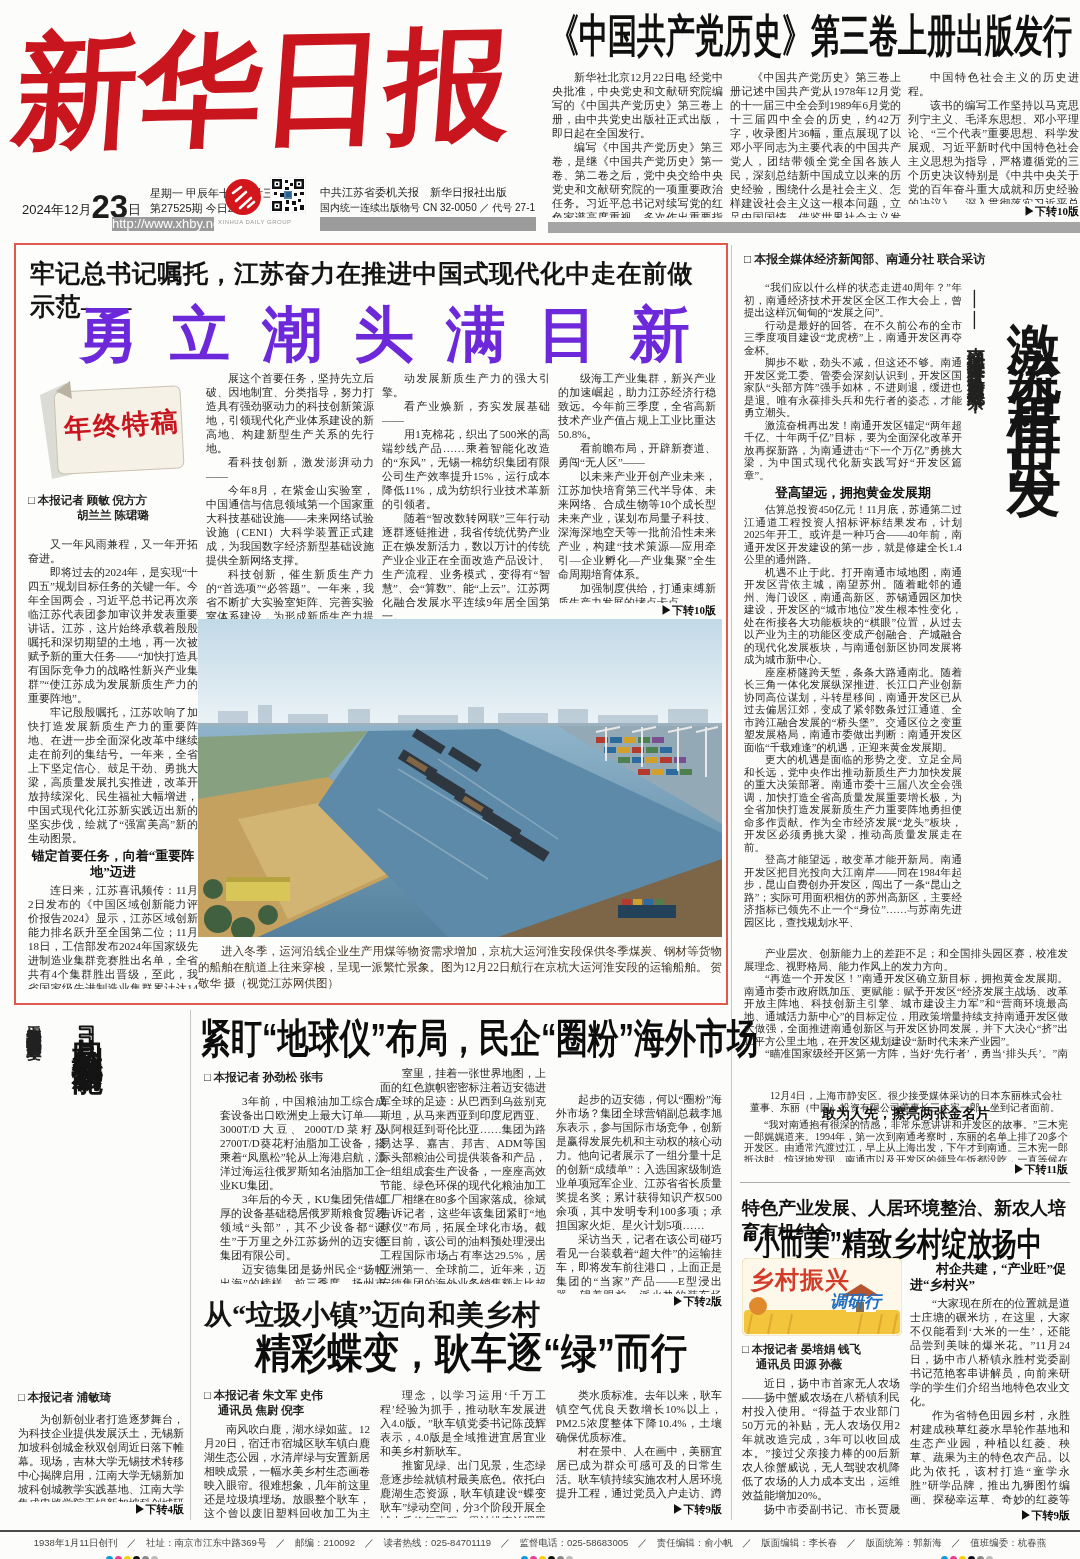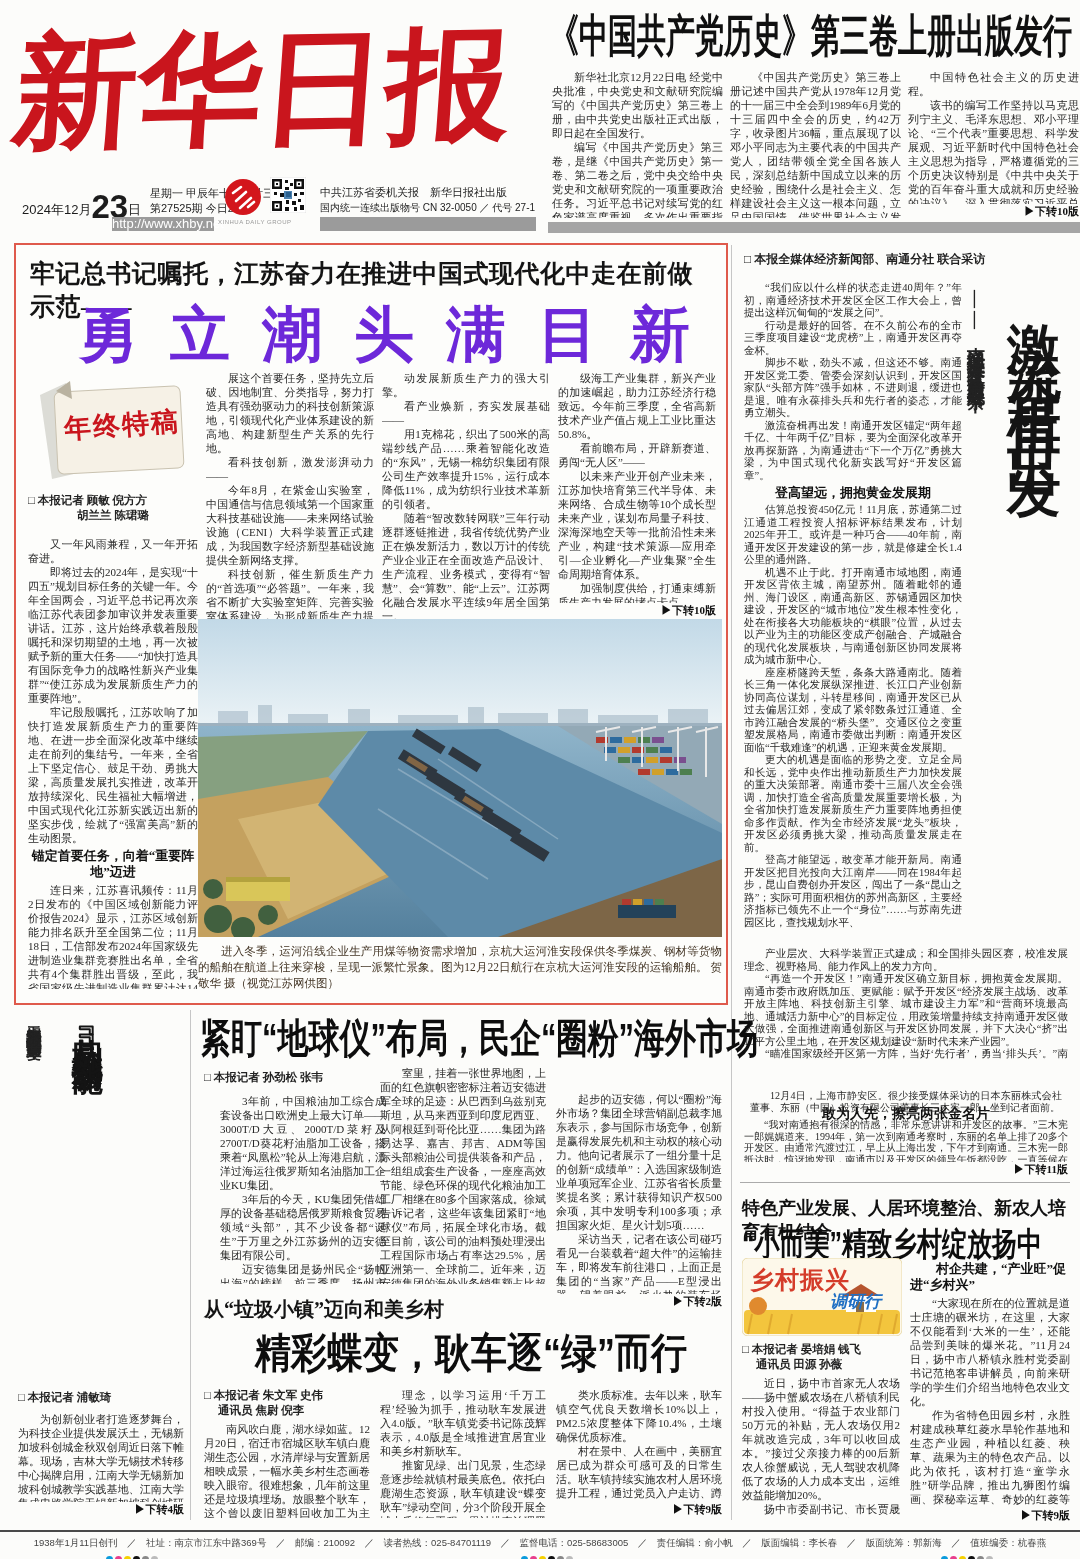--- a/index.html
+++ b/index.html
@@ -290,21 +290,21 @@
         <p class="para">座座桥隧跨天堑，条条大路通南北。随着长三角一体化发展纵深推进、长江口产业创新协同高位谋划，斗转星移间，南通开发区已从过去偏居江郊，变成了紧邻数条过江通道、全市跨江融合发展的“桥头堡”。交通区位之变重塑发展格局，南通市委做出判断：南通开发区面临“千载难逢”的机遇，正迎来黄金发展期。</p>
         <p class="para">更大的机遇是面临的形势之变。立足全局和长远，党中央作出推动新质生产力加快发展的重大决策部署。南通市委十三届八次全会强调，加快打造全省高质量发展重要增长极，为全省加快打造发展新质生产力重要阵地勇担使命多作贡献。作为全市经济发展“龙头”板块，开发区必须勇挑大梁，推动高质量发展走在前。</p>
         <p class="para">登高才能望远，敢变革才能开新局。南通开发区把目光投向大江南岸——同在1984年起步，昆山自费创办开发区，闯出了一条“昆山之路”；实际可用面积相仿的苏州高新区，主要经济指标已领先不止一个“身位”……与苏南先进园区比，查找规划水平、</p>
       </div>
   </div>
 
   <div class="abs vtext" style="left:964px;top:290px;height:600px;font-size:18px;letter-spacing:3px;font-weight:600;">——南通经济技术开发区高质量发展观察（下）</div>
   <div class="abs vheadline" style="left:998px;top:280px;height:660px;font-size:54px;letter-spacing:24px;">激流奋楫再出发</div>
 
   <div class="abs clip bt-sm" style="left:744px;top:948px;width:324px;height:112px;">
-      <p class="para">产业层次、大科学装置正式建成；和全国排头园区赛，校准发展理念、视野格局、能力作风上的发力方向。</p>
+      <p class="para">产业层次、创新能力上的差距不足；和全国排头园区赛，校准发展理念、视野格局、能力作风上的发力方向。</p>
       <p class="para">“再造一个开发区！”南通开发区确立新目标，拥抱黄金发展期。南通市委市政府既加压、更赋能：赋予开发区“经济发展主战场、改革开放主阵地、科技创新主引擎、城市建设主力军”和“营商环境最高地、通城活力新中心”的目标定位，用政策增量持续支持南通开发区做大做强，全面推进南通创新区与开发区协同发展，并下大决心“挤”出10平方公里土地，在开发区规划建设“新时代未来产业园”。</p>
       <p class="para">“瞄准国家级经开区第一方阵，当好‘先行者’，勇当‘排头兵’。”南通开发区党工委书记保德林说，深入贯彻落实中央、省市部署要求，抢抓机遇乘势而上，奋力加快建设全国一流现代化产业创新示范区，努力成为南通高质量发展更加鲜明的旗帜、更加亮丽的窗口。</p>
     </div>
   <div class="abs subhead" style="left:744px;top:1062px;width:324px;font-size:14px;margin-top:44px;">敢为人先，擦亮两张金名片</div>
   <div class="abs" style="left:744px;top:1084px;width:324px;">
     <div class="clip" style="height:78px;font-size:10px;line-height:11.5px;text-align:justify;color:#282828;">
         <p class="para" style="text-indent:2em;margin:6px;">12月4日，上海市静安区。很少接受媒体采访的日本东丽株式会社董事、东丽（中国）投资有限公司董事长三木宪一郎，坐到记者面前。</p>
         <p class="para" style="text-indent:2em;margin:0;">“我对南通抱有很深的情感，非常乐意讲讲和开发区的故事。”三木宪一郎娓娓道来。1994年，第一次到南通考察时，东丽的名单上排了20多个开发区。由通常汽渡过江，早上从上海出发，下午才到南通。三木宪一郎抵达时，惊讶地发现，南通市以及开发区的领导午饭都没吃，一直等候在江边。这种真诚、认真的态度深深打动了东丽。落户30年来，东丽在南通开发区投资的公司已从1家裂变为5家，总投资额约15亿美元，员工规模超过3000人。</p>
       </div>
     <div class="jump">▶下转11版</div>
@@ -334,21 +334,21 @@
       <p class="para">室里，挂着一张世界地图，上面的红色旗帜密密标注着迈安德进军全球的足迹：从巴西到乌兹别克斯坦，从马来西亚到印度尼西亚、从阿根廷到哥伦比亚……集团为路易达孚、嘉吉、邦吉、ADM等国际头部粮油公司提供装备和产品，一组组成套生产设备，一座座高效节能、绿色环保的现代化粮油加工工厂相继在80多个国家落成。徐斌告诉记者，这些年该集团紧盯“地球仪”布局，拓展全球化市场。截至目前，该公司的油料预处理浸出工程国际市场占有率达29.5%，居亚洲第一、全球前二。近年来，迈安德集团的海外业务销售额占比超过50%，带动集团整体销售快速增长。</p>
     </div>
   <div class="abs" style="left:556px;top:1066px;width:166px;margin-top:26px;">
     <div class="bt clip" style="height:202px;">
         <p class="para">起步的迈安德，何以“圈粉”海外市场？集团全球营销副总裁李旭东表示，参与国际市场竞争，创新是赢得发展先机和主动权的核心动力。他向记者展示了一组分量十足的创新“成绩单”：入选国家级制造业单项冠军企业、江苏省省长质量奖提名奖；累计获得知识产权500余项，其中发明专利100多项；承担国家火炬、星火计划5项……</p>
         <p class="para">采访当天，记者在该公司碰巧看见一台装载着“超大件”的运输挂车，即将发车前往港口，上面正是集团的“当家”产品——E型浸出器。望着眼前一派火热的装车场景，迈安德集团副董事长汪沐感慨：“浸出器是食用油制油工艺中萃取油脂的核心装备，欧美企业曾凭借相关技术，</p>
       </div>
     <div class="jump">▶下转2版</div>
   </div>
 
-  <div class="abs" style="left:204px;top:1296px;width:420px;font-size:20px;font-weight:600;color:#141414;">从“垃圾小镇”迈向和美乡村</div>
+  <div class="abs" style="left:204px;top:1296px;width:420px;font-size:28px;font-weight:600;color:#141414;">从“垃圾小镇”迈向和美乡村</div>
   <div class="abs scaleY" style="left:236px;top:1326px;width:470px;text-align:center;font-size:36px;font-weight:900;white-space:nowrap;
               transform:scaleY(1.15);font-family:'Liberation Sans',sans-serif;color:#0d0d0d;">精彩蝶变，耿车逐“绿”而行</div>
   <div class="abs" style="left:204px;top:1388px;width:166px;">
     <div class="byline">□ 本报记者 朱文军 史伟</div>
     <div class="byline" style="padding-left:14px;">通讯员 焦尉 倪李</div>
   </div>
   <div class="abs bt clip" style="left:204px;top:1422px;width:166px;height:96px;">
       <p class="para">南风吹白鹿，湖水绿如蓝。12月20日，宿迁市宿城区耿车镇白鹿湖生态公园，水清岸绿与安置新居相映成景，一幅水美乡村生态画卷映入眼帘。很难想象，几年前这里还是垃圾填埋场。放眼整个耿车，这个曾以废旧塑料回收加工为主的“垃圾小镇”，正蝶变成宜居宜业和美乡村的生态小镇。</p>
     </div>
   <div class="abs bt clip" style="left:380px;top:1388px;width:166px;height:130px;">

